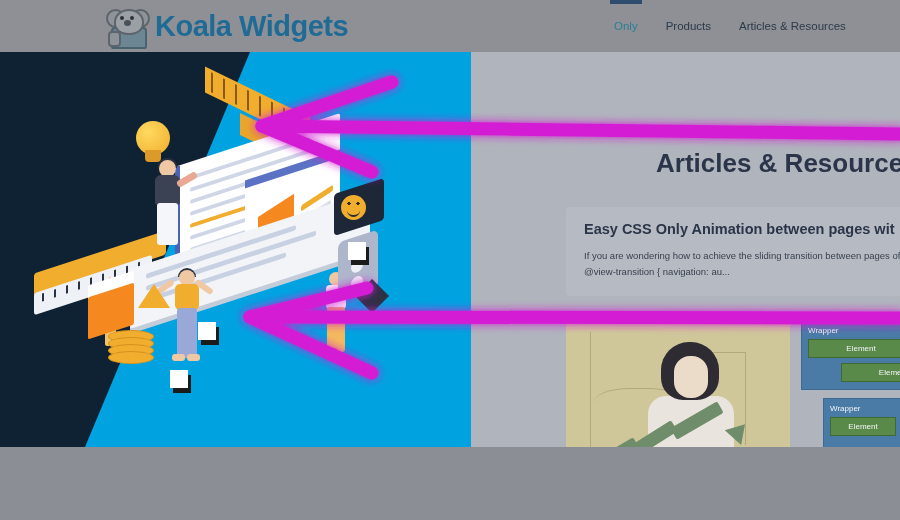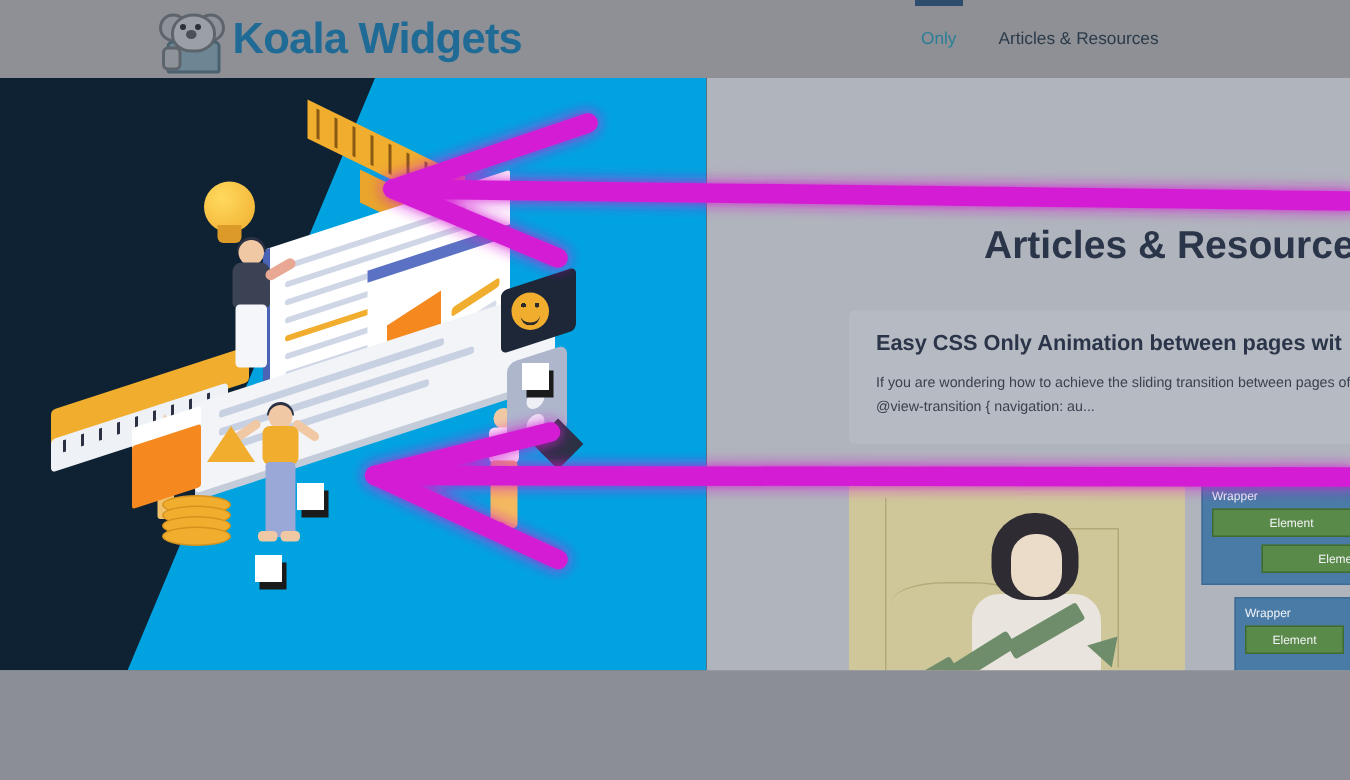--- a/index.html
+++ b/index.html
@@ -156,20 +156,21 @@
           <div class="k-arm"></div>
         <div class="k-head"></div>
         <div class="k-eye l"></div>
           <div class="k-eye r"></div>
         <div class="k-nose"></div>
       </div>
       <div class="brandtext">Koala Widgets</div>
     </div>
     <div class="nav">
       <div class="navitem active">Only</div>
+      <div class="navitem">Products</div>
       <div class="navitem">Articles &amp; Resources</div>
     </div>
   </div>
 
   <div class="hero">
     <div class="hero-cyan"></div>
     <div class="ill" style="left:0;top:0;width:471px;height:395px;">
       <div class="ruler" style="left:34px;top:200px;"></div>
       <div class="ruler2" style="left:34px;top:222px;">
         <i style="left:8px"></i>

